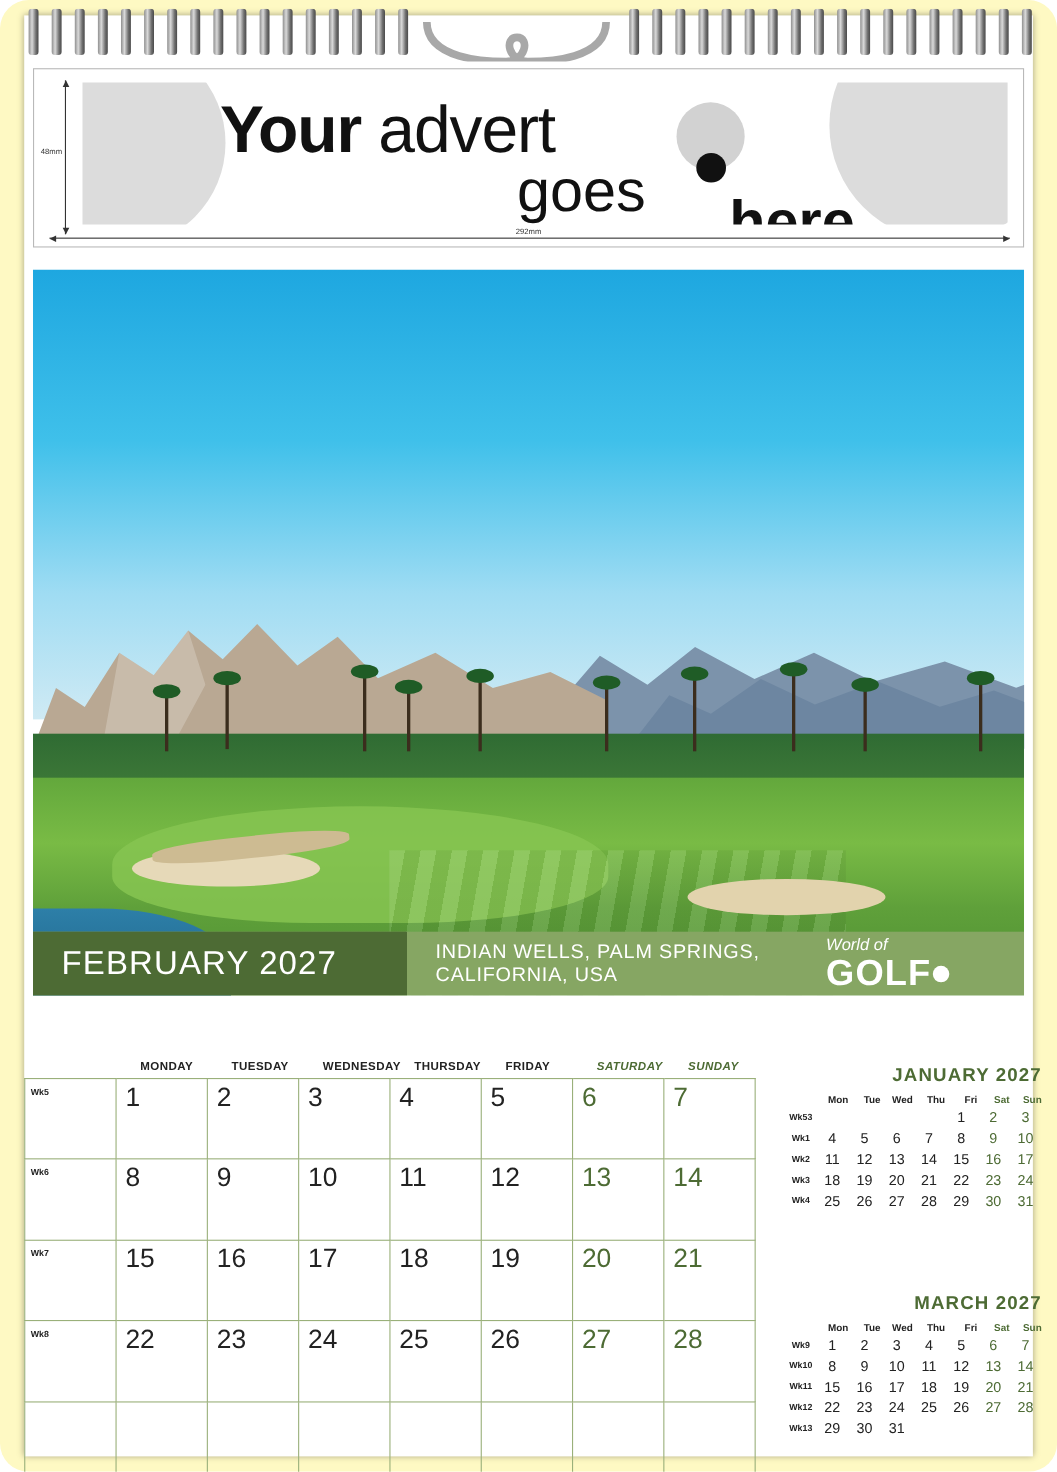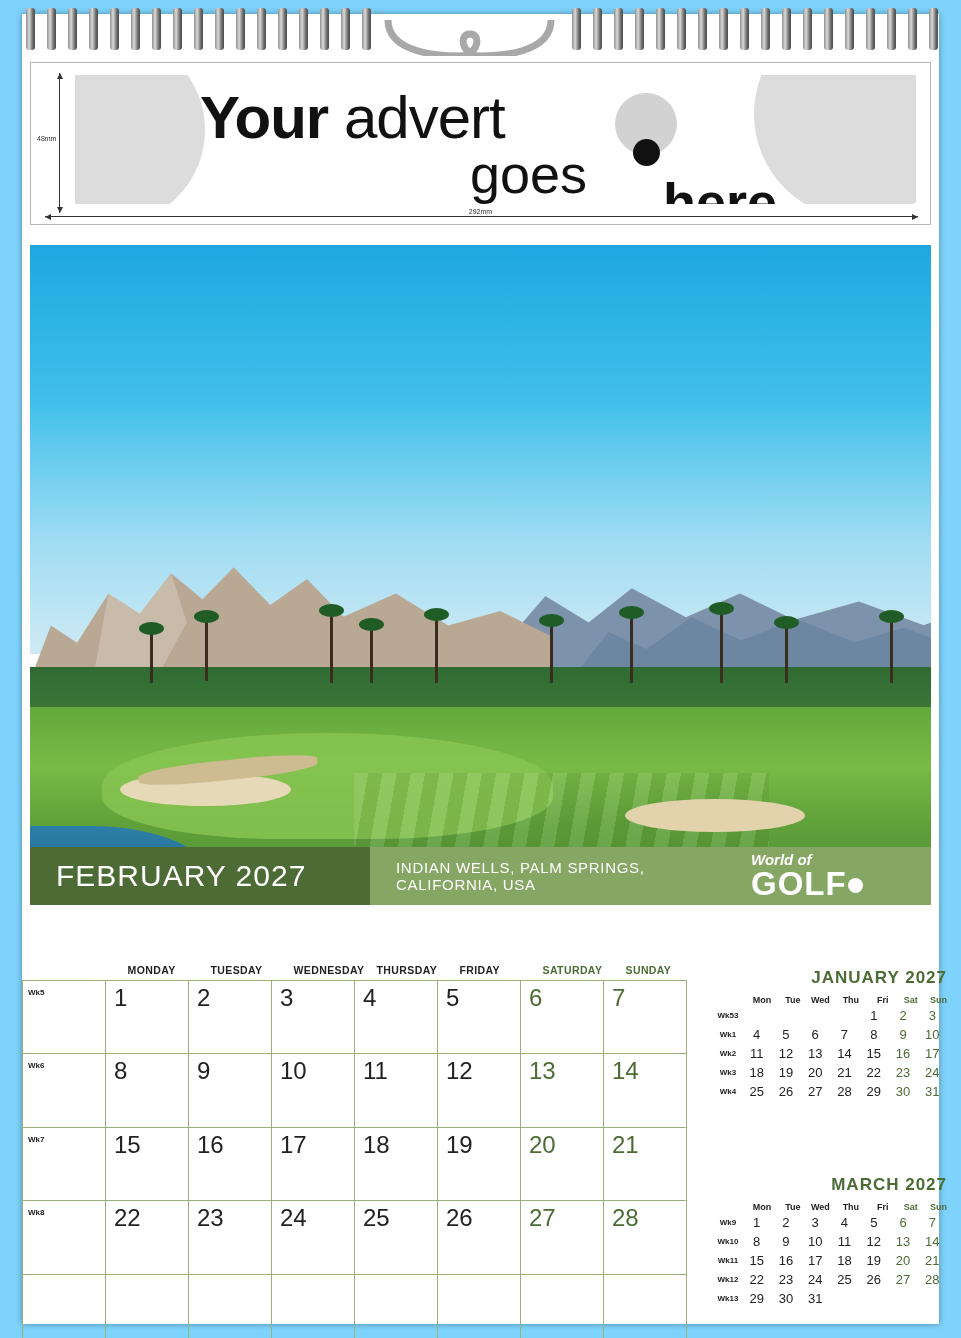--- a/index.html
+++ b/index.html
@@ -8,21 +8,22 @@
     width: 961px; height: 1338px;
     background: #ffffff;
     font-family: "Liberation Sans", sans-serif;
     overflow: hidden;
     position: relative;
   }
 
   
   .page {
     position:absolute; left:0; top:0; width:961px; height:1338px;
-    background:#7dd3fc;
+    background:#fef9c3;
+    border-radius:26px;
   }
   .paper {
     position:absolute; left:22px; top:14px; width:917px; height:1310px;
     background:#fff;
     box-shadow: 0 0 6px rgba(0,0,0,0.35);
   }
   .wire-band {
     position:absolute; left:22px; top:8px; width:917px; height:48px;
     overflow:hidden;
   }
@@ -178,48 +179,48 @@
   .caption-bar {
     position:absolute; left:0; bottom:0; width:100%; height:58px;
     background:#86a663; display:flex; align-items:center;
   }
   .caption-month {
     width:340px; height:100%; background:#4d6b34; color:#fff;
     display:flex; align-items:center; padding-left:26px;
     font-size:30px; letter-spacing:1px;
   }
   .caption-loc {
-    flex:1; color:#ffffff; font-size:15px; letter-spacing:0.7px;
+    flex:1; color:#ffffff; font-size:18px; letter-spacing:0.7px;
     padding-left:26px;
   }
   .brand {
     width:180px; color:#fff; padding-right:14px; text-align:left;
     line-height:1;
   }
-  .brand-top { font-size:15px; font-style:italic;font-weight:bold; }
+  .brand-top { font-size:15px; font-style:italic; }
   .brand-bottom { font-size:33px; font-weight:bold; letter-spacing:1px; }
   .brand-bottom .ball {
     display:inline-block; width:15px; height:15px; border-radius:50%;
     background:#fff; margin-left:1px; vertical-align:2px;
   }
 
   
   .cal-area {
     position:absolute; left:22px; top:960px; width:826px; height:388px;
   }
   table.main-cal {
     position:absolute; left:0; top:0; width:665px; height:388px;
     border-collapse:collapse; table-layout:fixed;
   }
   table.main-cal th {
     font-size:10.5px; font-weight:bold; text-align:left;
     padding:4px 0 4px 22px; border:none; color:#222;
     letter-spacing:0.4px;
   }
-  table.main-cal th.we { color:#4d6b34; }
+  table.main-cal th.we { color:#4d6b34;font-style:italic; }
   table.main-cal td {
     border:1px solid #9ab07a; vertical-align:top;
     height:67px; position:relative;
   }
   td.wk-cell { width:30px; border-right:1px solid #9ab07a; }
   .wk-label {
     font-size:8px; font-weight:bold; color:#222; padding:6px 0 0 4px;
   }
   .daynum {
     font-size:24px; color:#222; padding:2px 0 0 7px; font-weight:400;

